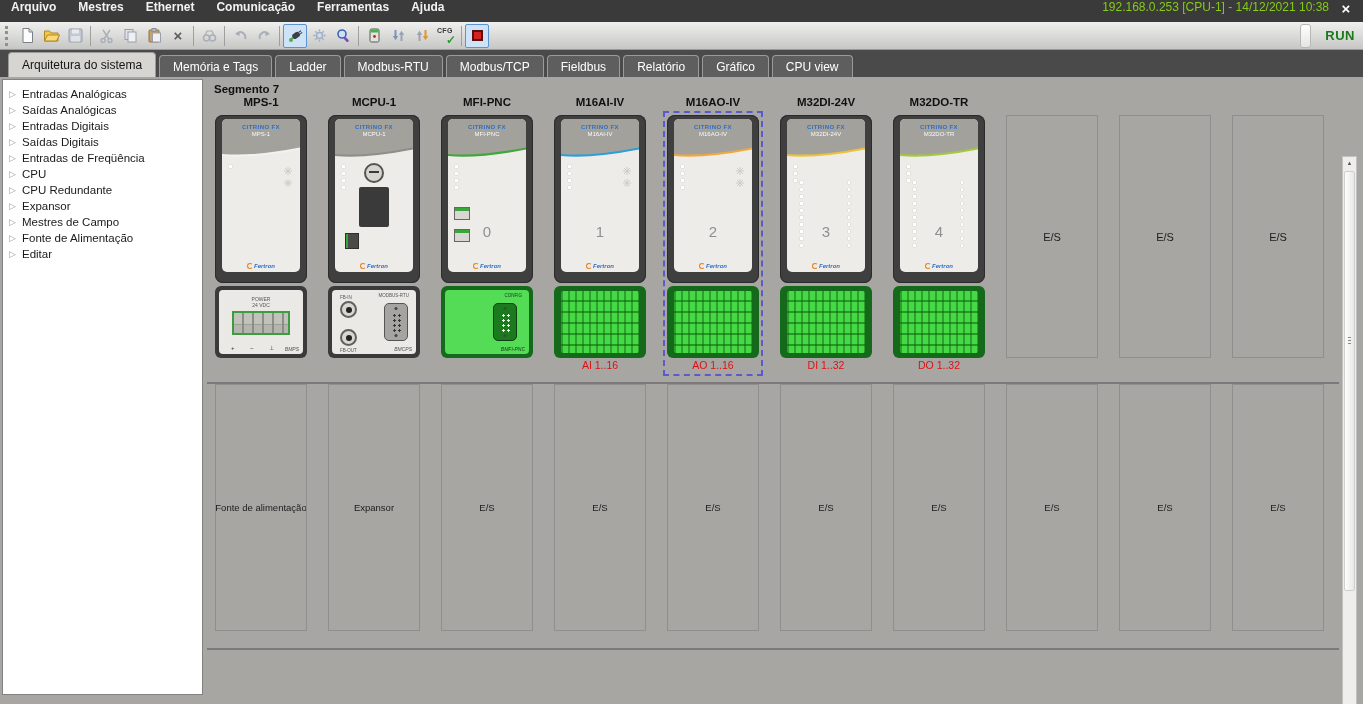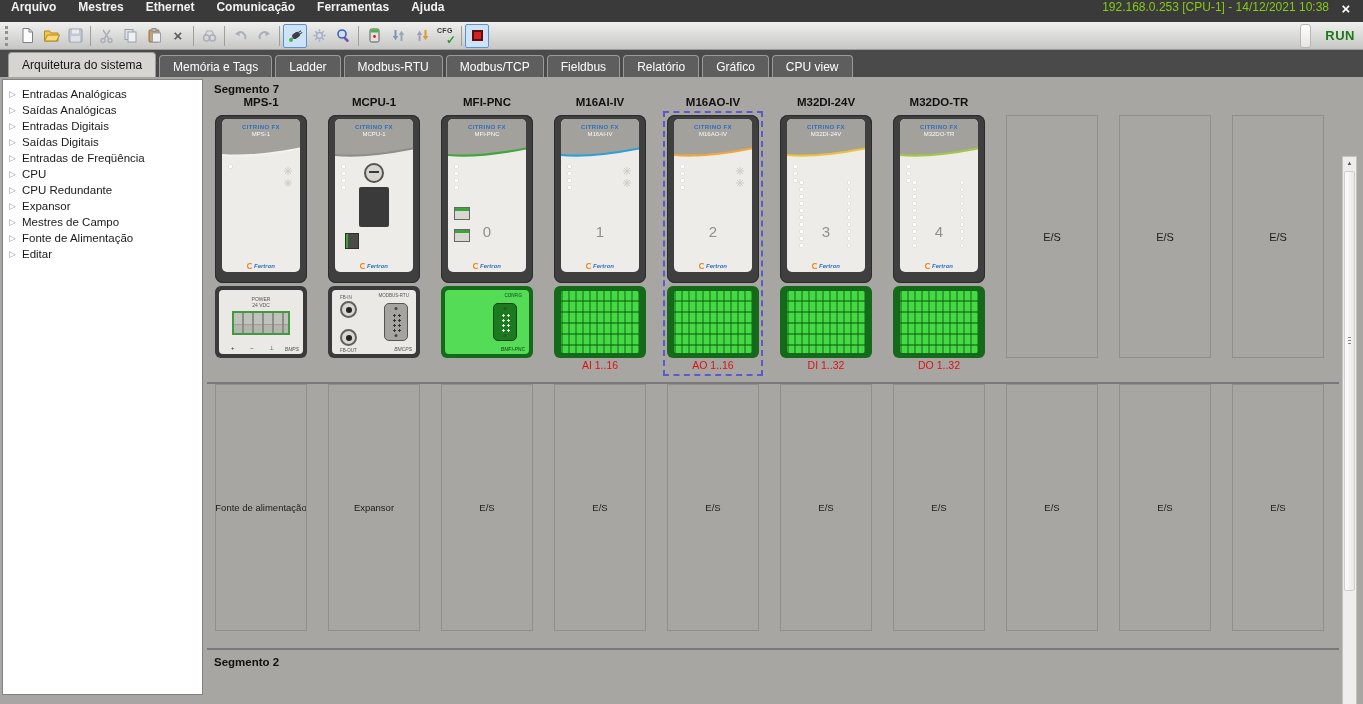--- a/index.html
+++ b/index.html
@@ -734,21 +734,20 @@
           </div>
         </div>
       <div class="cell">
           <div class="slot slot-s1">
             <span>E/S</span>
           </div>
         </div>
     </div>
 
     <div class="seg-divider" style="margin-top:17px;"></div>
-    <div class="seg-title">Segmento 2</div>
 
   </div>
 
   <div class="vscroll">
     <div class="sarrow up">▲</div>
     <div class="sthumb">
         <div class="sgrip"></div>
       </div>
 
   </div>

